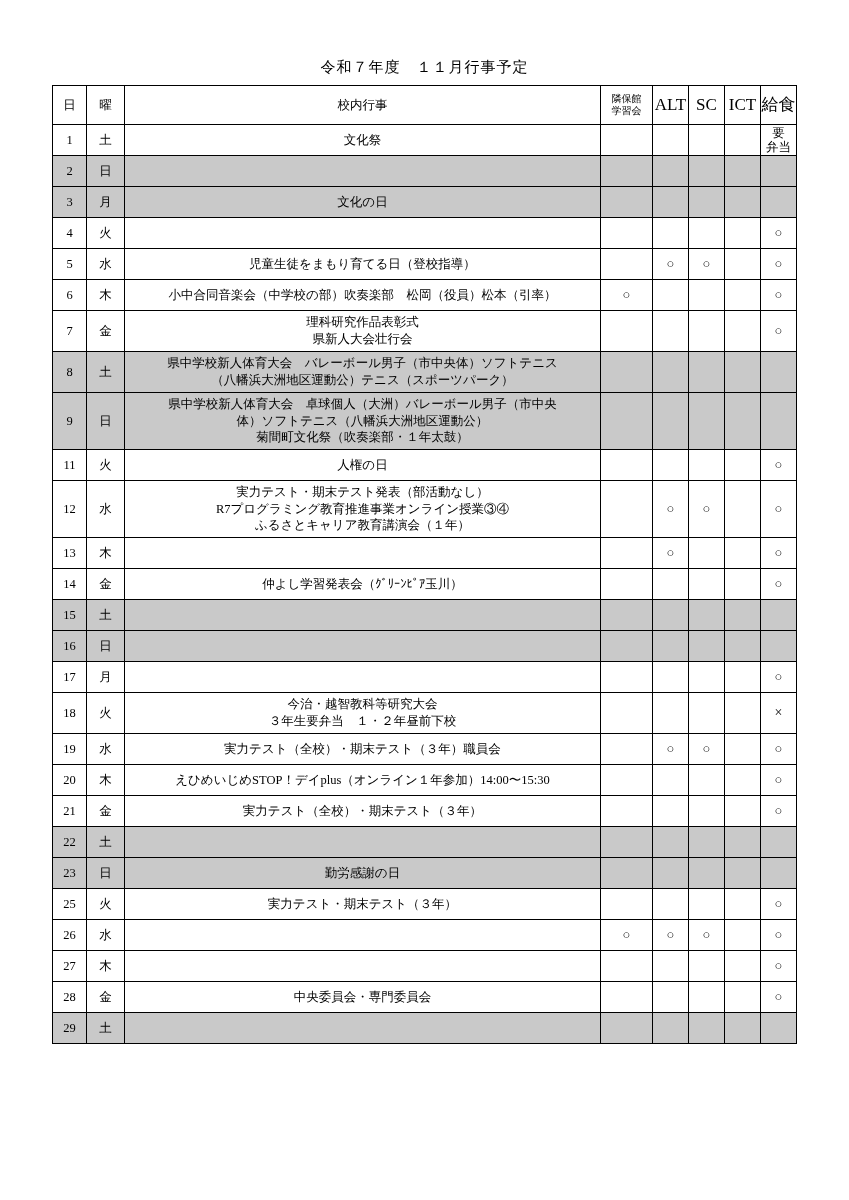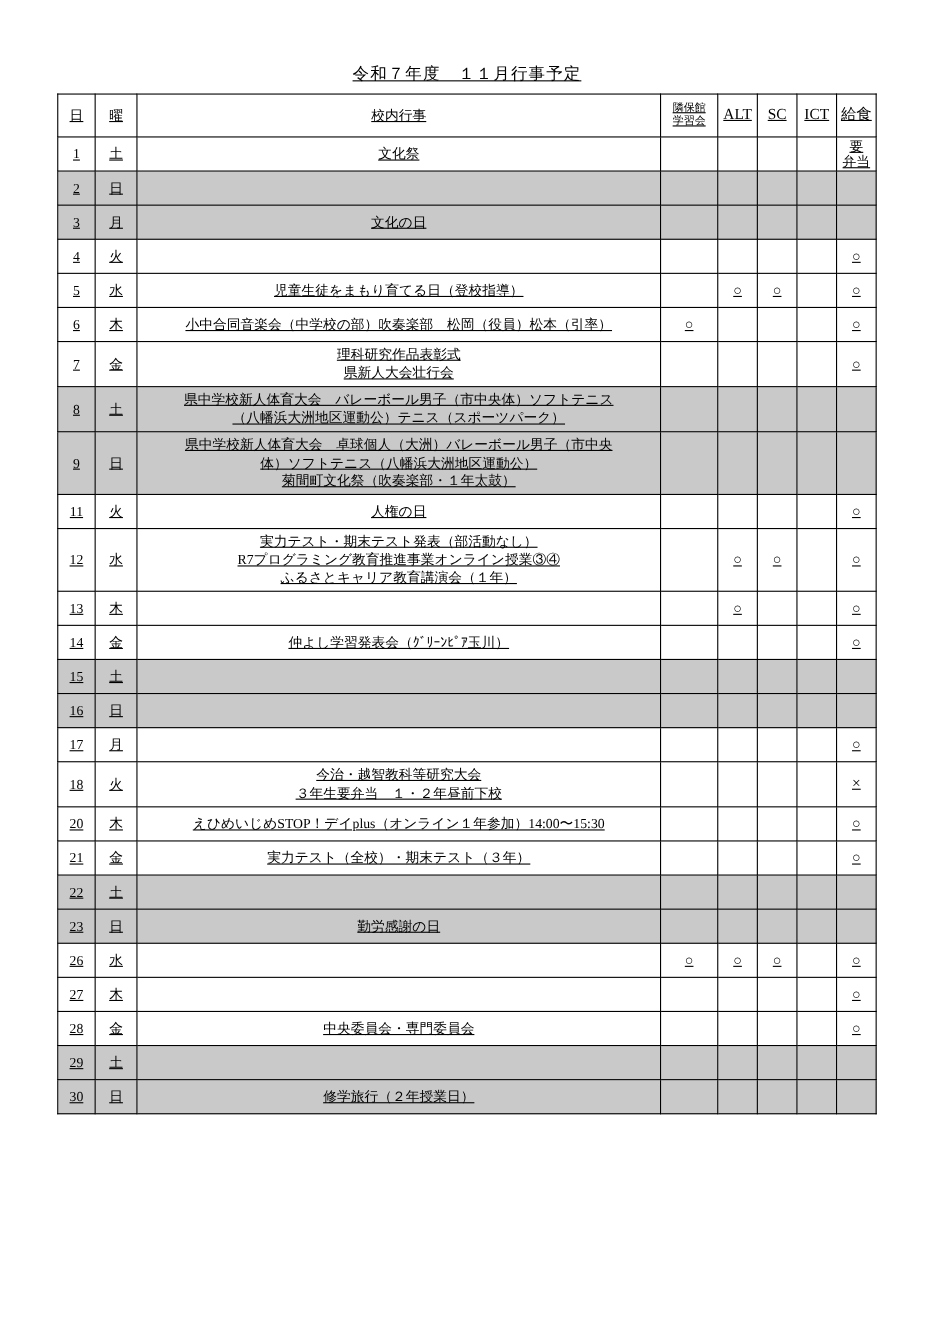--- a/index.html
+++ b/index.html
@@ -12,21 +12,20 @@
     height: 1200px;
     font-family: "Liberation Serif", "DejaVu Serif", serif;
     color: #000000;
   }
   .page {
     position: relative;
     width: 849px;
     height: 1016px;
     box-sizing: border-box;
     padding: 0;
-    text-decoration: underline;
   }
   .doc-title {
     text-align: center;
     font-size: 15px;
     letter-spacing: 1px;
     padding-top: 58px;
     padding-bottom: 8px;
     font-family: "Liberation Serif", "DejaVu Serif", serif;
   }
   table.cal {
@@ -56,21 +55,21 @@
     text-align: center;
     height: 38px;
     line-height: 1.15;
   }
   thead th.rinpo {
     font-size: 10px;
     line-height: 1.25;
     margin-left: 46px;
   }
   thead th.small {
-    font-size: 14px;
+    font-size: 17px;
   }
   td.day {
     text-align: center;
     font-size: 13px;
   }
   td.dow {
     text-align: center;
     font-size: 13px;
   }
   td.event {
@@ -336,20 +335,32 @@
             <span class="ln">今治・越智教科等研究大会</span>
             <span class="ln">３年生要弁当　１・２年昼前下校</span>
           </td>
           <td class="mark"></td>
           <td class="mark"></td>
           <td class="mark"></td>
           <td class="mark"></td>
           <td class="mark"><span class="cross">×</span></td>
         </tr>
         <tr class="h1row">
+          <td class="day">19</td>
+          <td class="dow">水</td>
+          <td class="event">
+            <span class="ln">実力テスト（全校）・期末テスト（３年）職員会</span>
+          </td>
+          <td class="mark"></td>
+          <td class="mark"><span class="circ">○</span></td>
+          <td class="mark"><span class="circ">○</span></td>
+          <td class="mark"></td>
+          <td class="mark"><span class="circ">○</span></td>
+        </tr>
+        <tr class="h1row">
           <td class="day">20</td>
           <td class="dow">木</td>
           <td class="event">
             <span class="ln">えひめいじめSTOP！デイplus（オンライン１年参加）14:00〜15:30</span>
           </td>
           <td class="mark"></td>
           <td class="mark"></td>
           <td class="mark"></td>
           <td class="mark"></td>
           <td class="mark"><span class="circ">○</span></td>
@@ -382,20 +393,32 @@
           <td class="event">
             <span class="ln">勤労感謝の日</span>
           </td>
           <td class="mark"></td>
           <td class="mark"></td>
           <td class="mark"></td>
           <td class="mark"></td>
           <td class="mark"></td>
         </tr>
         <tr class="h1row">
+          <td class="day">25</td>
+          <td class="dow">火</td>
+          <td class="event">
+            <span class="ln">実力テスト・期末テスト（３年）</span>
+          </td>
+          <td class="mark"></td>
+          <td class="mark"></td>
+          <td class="mark"></td>
+          <td class="mark"></td>
+          <td class="mark"><span class="circ">○</span></td>
+        </tr>
+        <tr class="h1row">
           <td class="day">26</td>
           <td class="dow">水</td>
           <td class="event"></td>
           <td class="mark"><span class="circ">○</span></td>
           <td class="mark"><span class="circ">○</span></td>
           <td class="mark"><span class="circ">○</span></td>
           <td class="mark"></td>
           <td class="mark"><span class="circ">○</span></td>
         </tr>
         <tr class="h1row">
@@ -423,28 +446,16 @@
         <tr class="shaded h1row">
           <td class="day">29</td>
           <td class="dow">土</td>
           <td class="event"></td>
           <td class="mark"></td>
           <td class="mark"></td>
           <td class="mark"></td>
           <td class="mark"></td>
           <td class="mark"></td>
         </tr>
-        <tr class="shaded h1row">
-          <td class="day">30</td>
-          <td class="dow">日</td>
-          <td class="event">
-            <span class="ln">修学旅行（２年授業日）</span>
-          </td>
-          <td class="mark"></td>
-          <td class="mark"></td>
-          <td class="mark"></td>
-          <td class="mark"></td>
-          <td class="mark"></td>
-        </tr>
       </tbody>
   </table>
 
 </div>
 
 </body></html>

